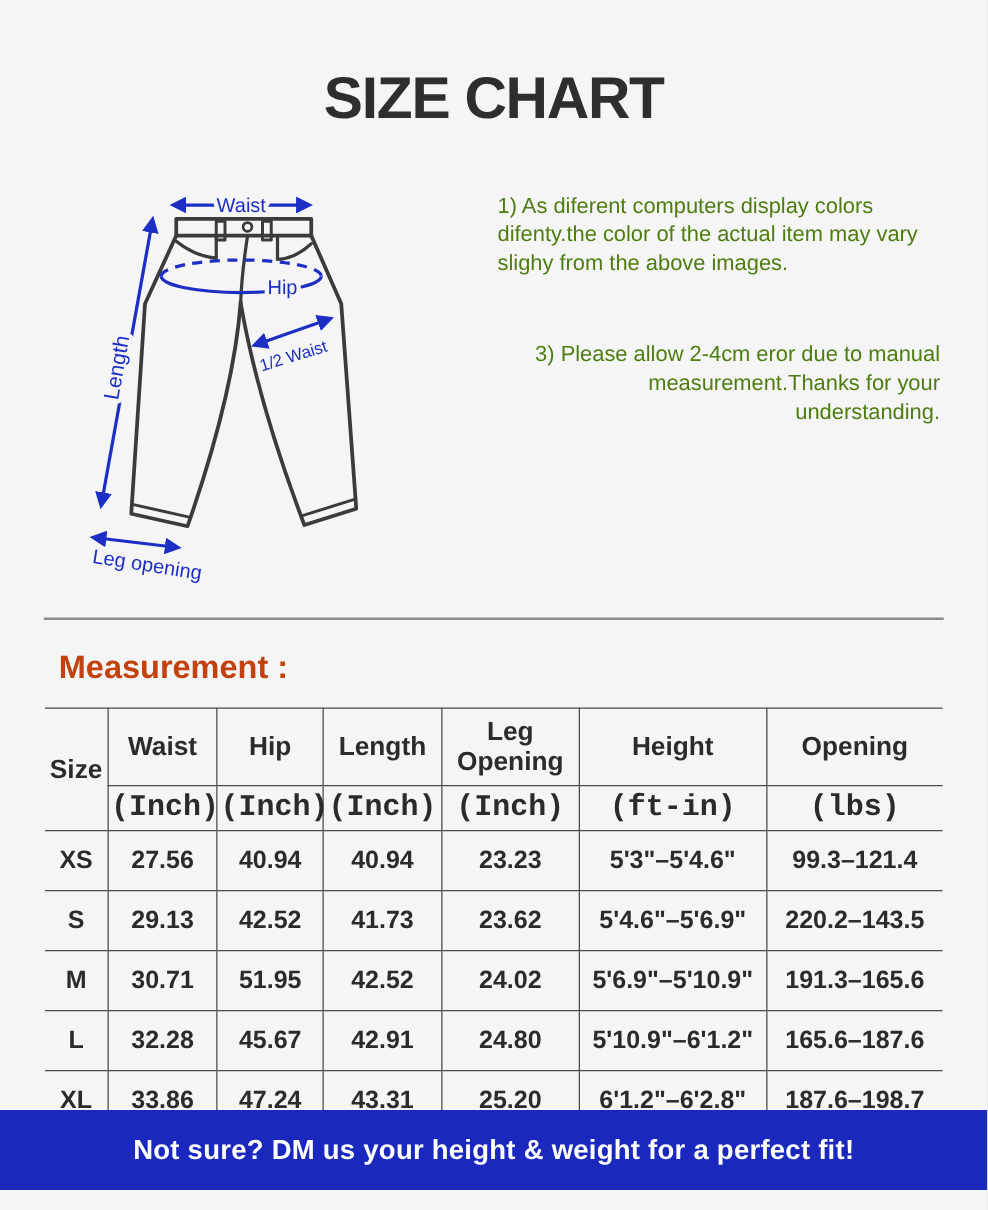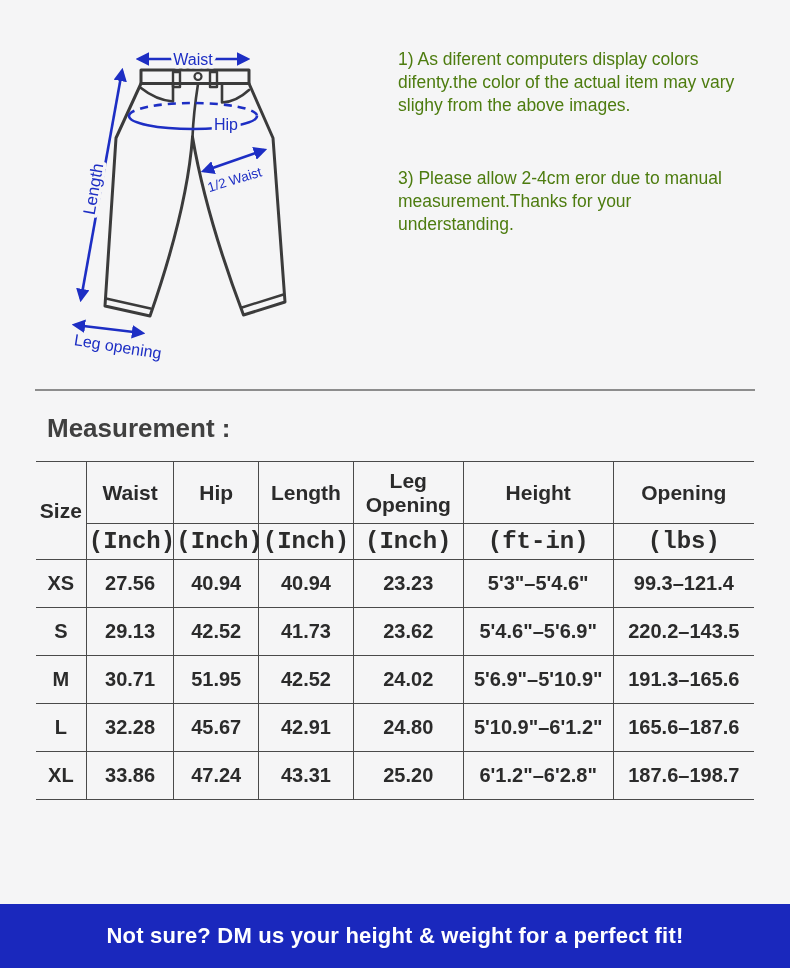--- a/index.html
+++ b/index.html
@@ -35,41 +35,41 @@
   }
   .diagram-wrap { width: 352px; flex: 0 0 352px; }
   .notes {
     flex: 1;
     padding: 10px 0 0 6px;
     font-size: 17.5px;
     line-height: 1.32;
     color: #4d7c0f;
   }
   .note + .note { margin-top: 34px; }
-  .note.third { margin-top: 50px; }
+  .note.third { margin-top: 50px; text-align: right; }
 
   svg text {
     font-family: "Liberation Sans", "DejaVu Sans", sans-serif;
     fill: #1d2ec4;
     paint-order: stroke;
     stroke: #f5f5f6;
     stroke-width: 7px;
     stroke-linejoin: round;
   }
 
   
   .divider {
     margin: 19px 35px 0 35px;
     border-top: 2px solid #8d8d8d;
   }
   .measure-heading {
     margin: 22px 0 0 47px;
     font-size: 26px;
     font-weight: 700;
-    color: #404040;
+    color: #c2410c;
   }
 
   
   .size-table {
     width: 718px;
     margin: 17px 36px 0 36px;
     border-collapse: collapse;
     table-layout: fixed;
     text-align: center;
     color: #2b2b2b;
@@ -89,39 +89,40 @@
   .col-waist  { width: 12.2%; }
   .col-hip    { width: 11.8%; }
   .col-length { width: 13.2%; }
   .col-leg    { width: 15.3%; }
   .col-height { width: 20.9%; }
   .col-weight { width: 19.6%; }
 
   
   .banner {
     position: absolute;
-    left: 0; right: 0; bottom: 0;
+    left: 0; right: 0; bottom: 16px;
     height: 64px;
     background: #1a28bd;
     display: flex;
     align-items: center;
     justify-content: center;
   }
   .banner-text {
     color: #ffffff;
     font-size: 22px;
     font-weight: 700;
     letter-spacing: 0.2px;
   }
 </style>
 </head>
 <body>
 
 <div class="page">
 
+  <h1 class="page-title">SIZE CHART</h1>
 
   <div class="diagram-row">
 
     <div class="diagram-wrap">
       <svg width="352" height="332" viewBox="0 0 352 332">
         <defs>
           <marker id="ah" viewBox="0 0 10 10" refX="7.5" refY="5" markerWidth="5.2" markerHeight="5.2" orient="auto-start-reverse">
             <path d="M0 0 L10 5 L0 10 z" fill="#1d2ec4"></path>
           </marker>
         </defs>

